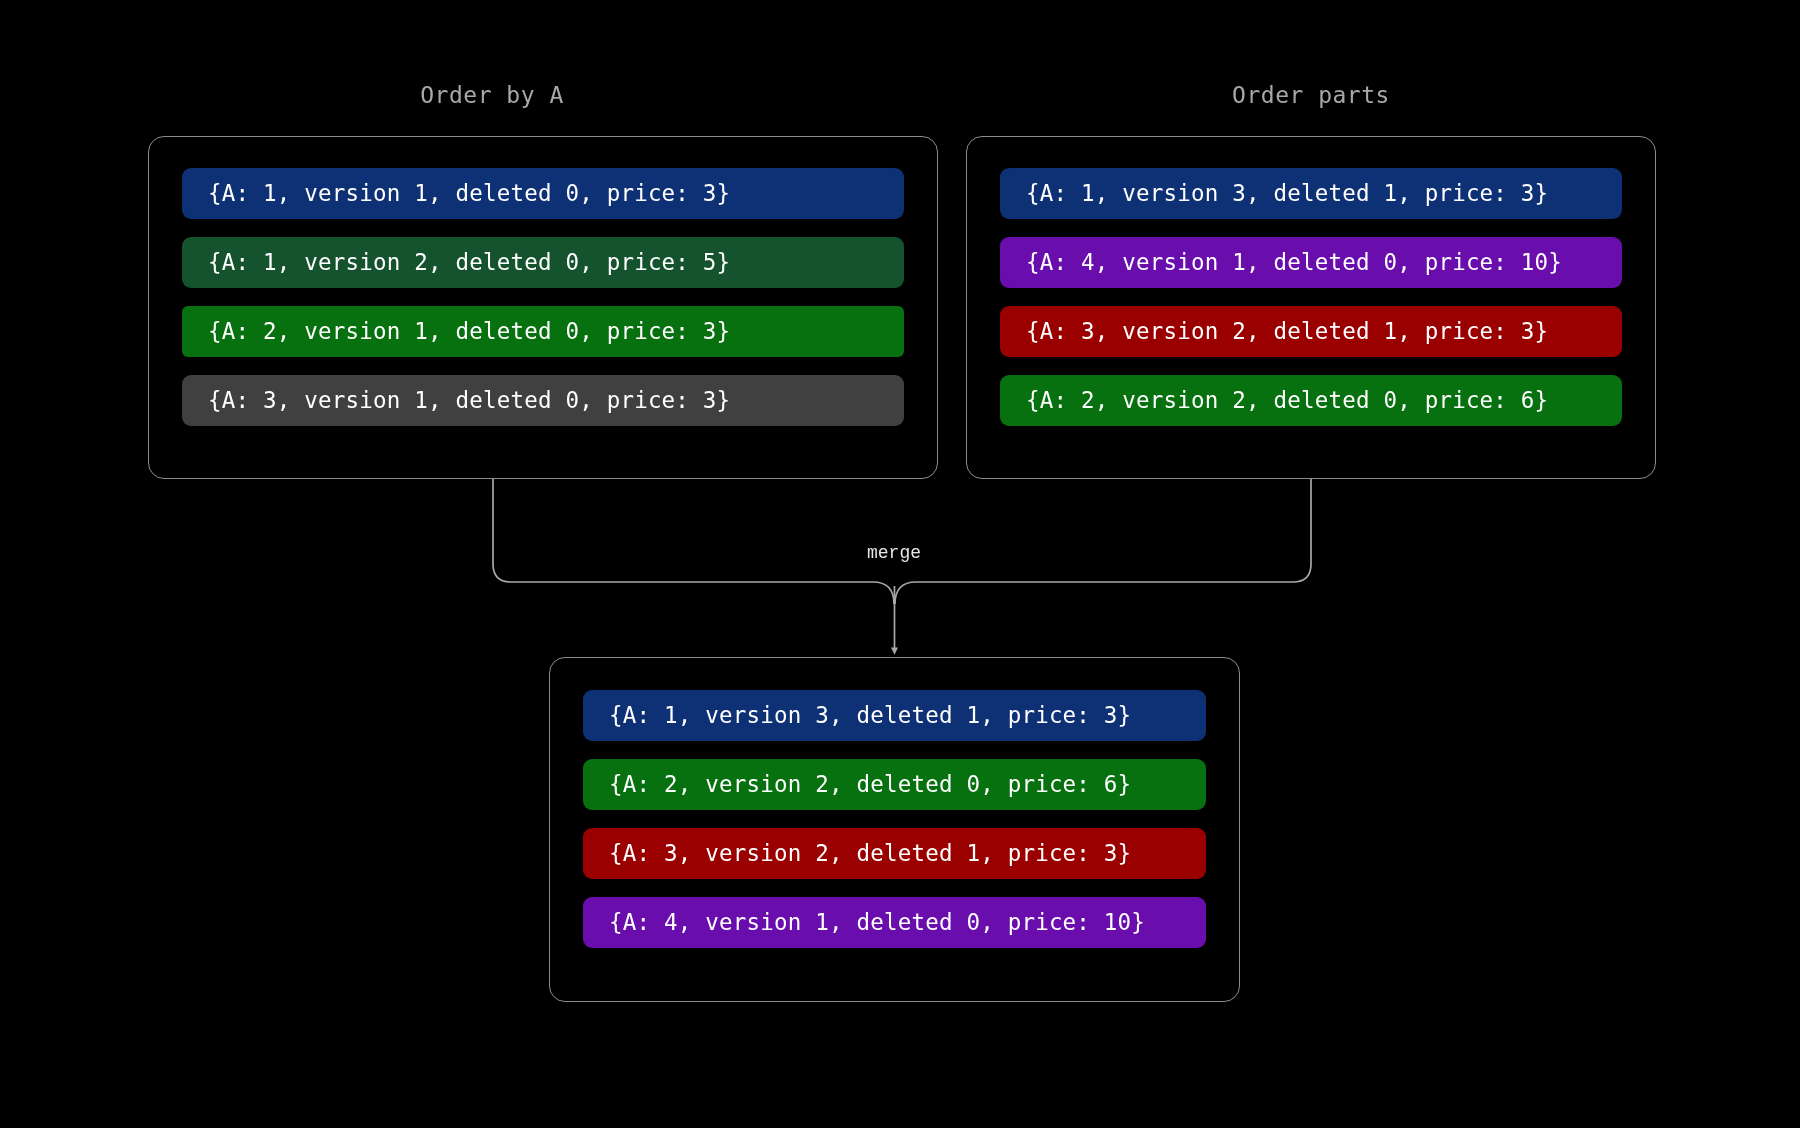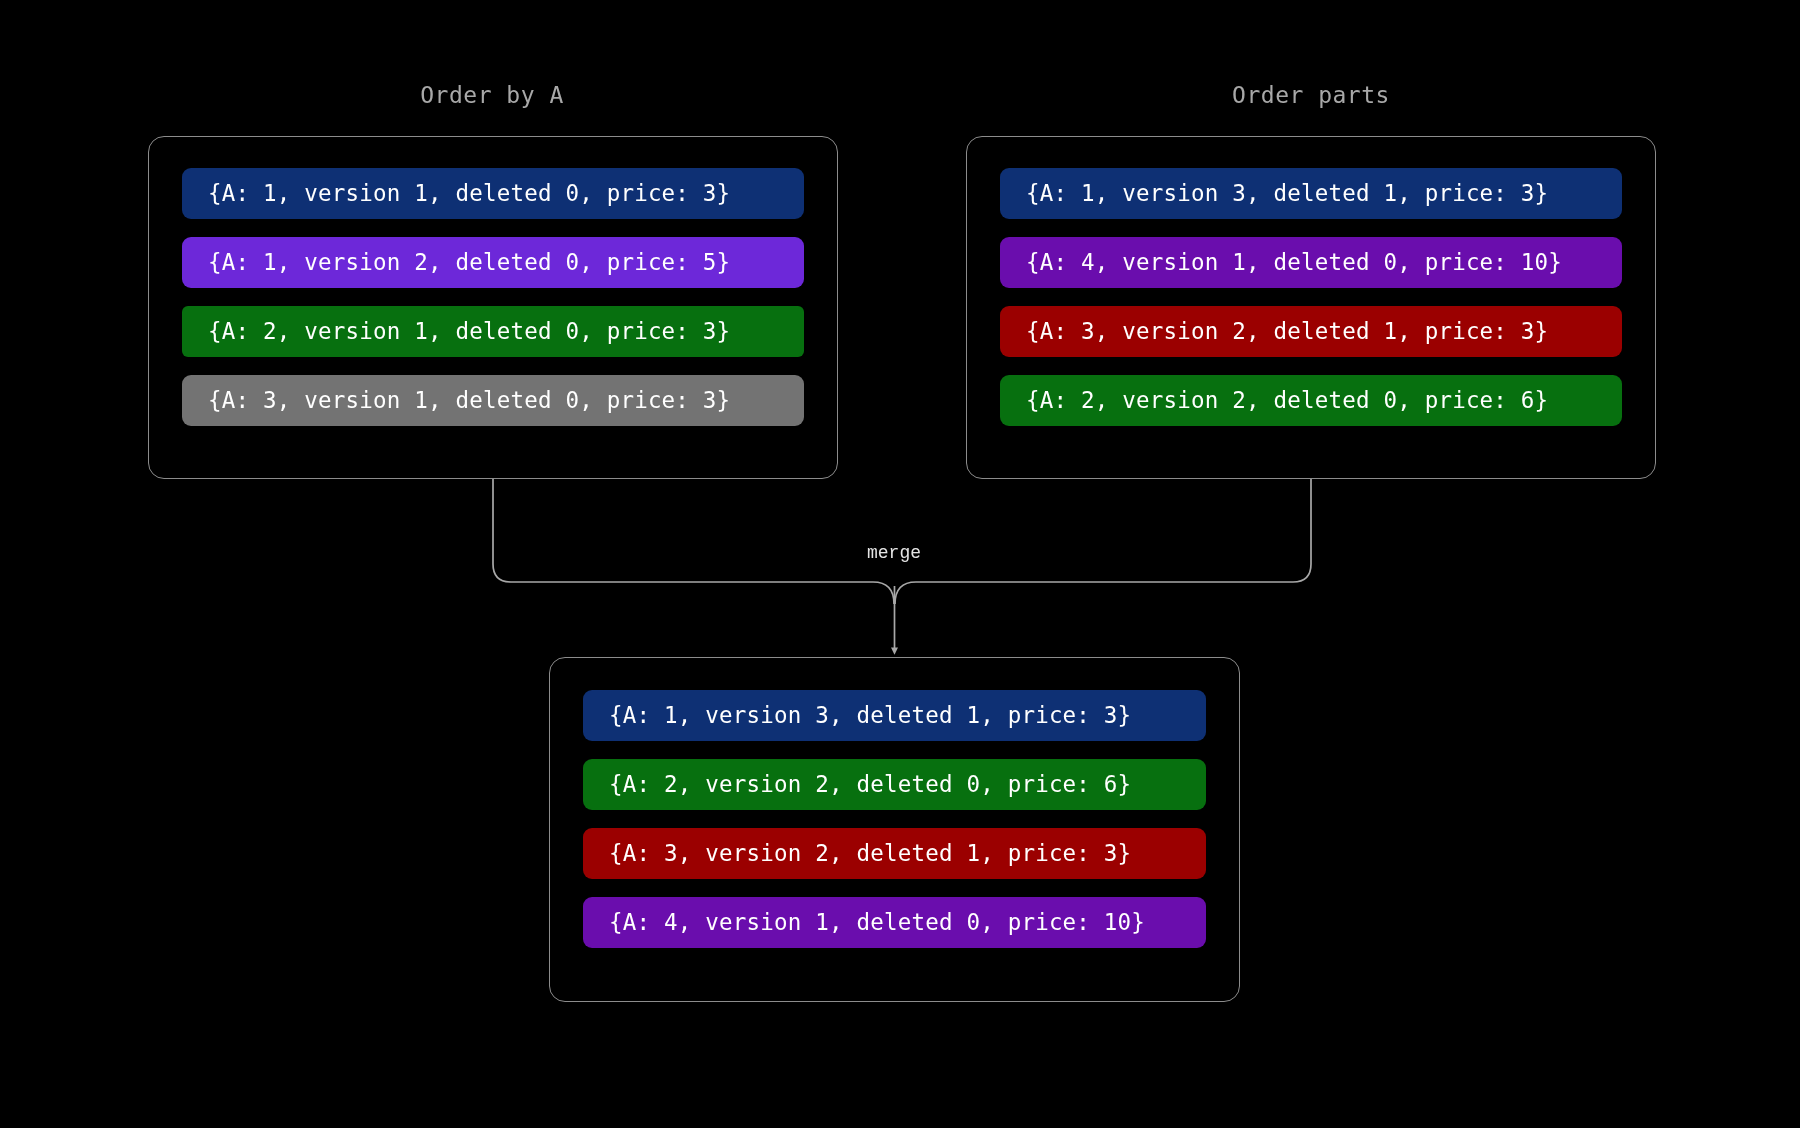--- a/index.html
+++ b/index.html
@@ -49,21 +49,21 @@
     border: 1.6px solid #8c8c8c;
     border-radius: 16px;
     background: #000000;
     box-sizing: border-box;
     display: flex;
     flex-direction: column;
   }
   #panel-order-by-a {
     left: 148px;
     top: 136px;
-    width: 690px;
+    width: 790px;
     height: 343px;
     padding: 31px 33px;
     gap: 18px;
   }
   #panel-data-parts {
     left: 966px;
     top: 136px;
     width: 690px;
     height: 343px;
     padding: 31px 33px;
@@ -129,23 +129,23 @@
   </svg>
 
   <div id="title-left" class="group-title">Order by A</div>
 
   <div id="title-right" class="group-title">Order parts</div>
 
   <div id="merge-label">merge</div>
 
   <div id="panel-order-by-a" class="panel">
     <div class="row-pill" style="background: rgb(14, 48, 116);">{A: 1, version 1, deleted 0, price: 3}</div>
-    <div class="row-pill" style="background: #6d28d9;">{A: 1, version 2, deleted 0, price: 5}</div>
+    <div class="row-pill" style="background: #14532d;">{A: 1, version 2, deleted 0, price: 5}</div>
     <div class="row-pill" style="background: rgb(7, 112, 15); border-radius: 6px;">{A: 2, version 1, deleted 0, price: 3}</div>
-    <div class="row-pill" style="background: #737373;">{A: 3, version 1, deleted 0, price: 3}</div>
+    <div class="row-pill" style="background: #404040;">{A: 3, version 1, deleted 0, price: 3}</div>
   </div>
 
   <div id="panel-data-parts" class="panel">
     <div class="row-pill" style="background: rgb(14, 48, 116);">{A: 1, version 3, deleted 1, price: 3}</div>
     <div class="row-pill" style="background: rgb(106, 13, 173);">{A: 4, version 1, deleted 0, price: 10}</div>
     <div class="row-pill" style="background: rgb(155, 0, 0);">{A: 3, version 2, deleted 1, price: 3}</div>
     <div class="row-pill" style="background: rgb(7, 112, 15);">{A: 2, version 2, deleted 0, price: 6}</div>
   </div>
 
   <div id="panel-merged" class="panel">

